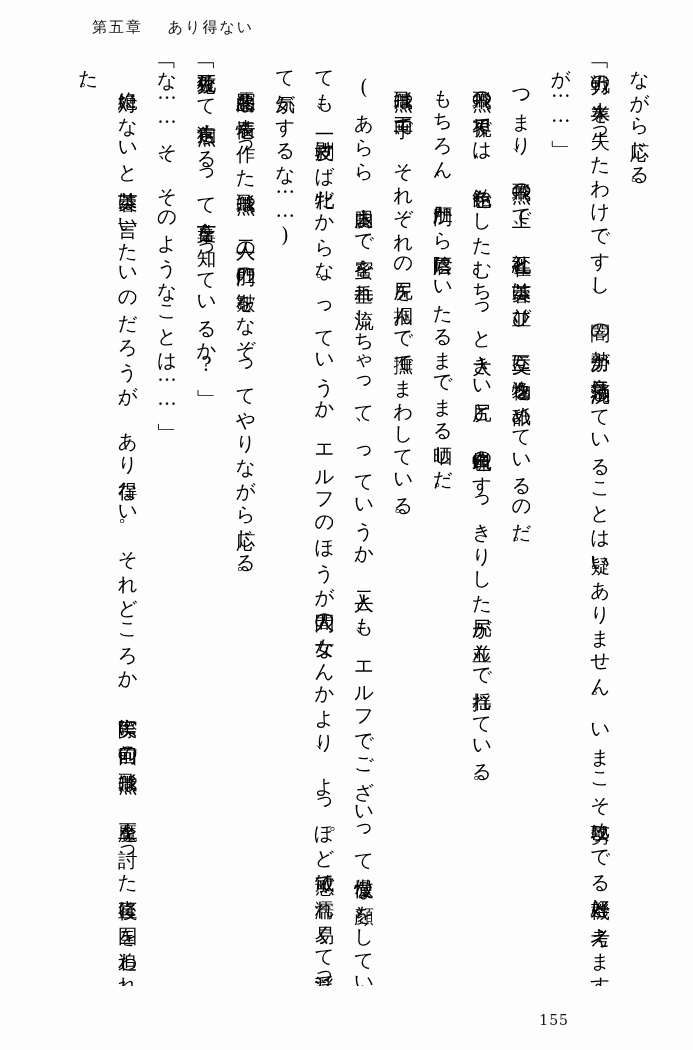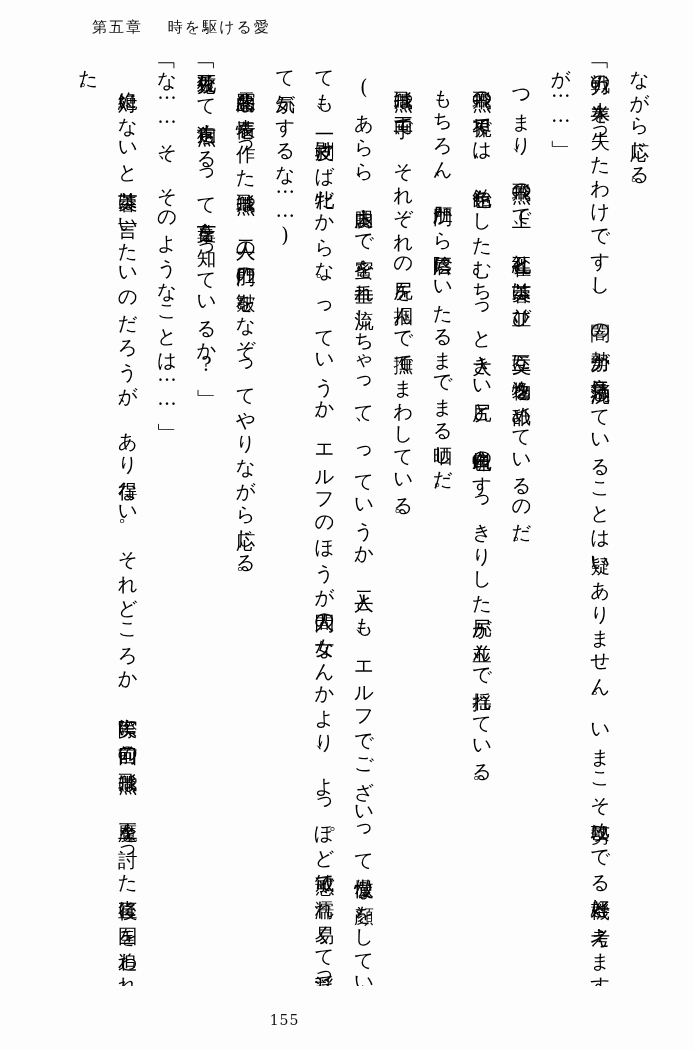--- a/index.html
+++ b/index.html
@@ -57,34 +57,34 @@
     text-indent: 0;
   }
   .body-text p.indent {
     text-indent: 1em;
   }
   .page-number {
     position: absolute;
     bottom: 22px;
     left: 0;
     width: 569px;
-    text-align: center;
+    text-align: right;
     font-size: 14px;
     letter-spacing: 1px;
     color: #111;
   }
 </style>
 </head>
 <body>
 
 <div class="page">
 
   <div class="header">
     <span class="chapter-num">第五章</span>
-    <span>時を駆ける愛</span>
+    <span>あり得ない</span>
   </div>
 
   <div class="body-text">
     <p>ながら応じる。</p>
     <p>「戦力の大半を失ったわけですし、闇の勢力が意気消沈していることは疑いありません。いまこそ攻勢にでる好機と考えますが……」</p>
     <p class="indent">つまり、飛燕の上で、紅孔雀と芙蓉は並び、交互に逸物を舐めているのだ。</p>
     <p class="indent">飛燕の視界では、飴色をしたむちっと大きい尻と、白蝋色のすっきりした尻が並んで揺れている。</p>
     <p class="indent">もちろん、肛門から陰唇にいたるまでまる晒しだ。</p>
     <p class="indent">飛燕は両手で、それぞれの尻を掴んで撫でまわしている。</p>
     <p class="indent">(あらら、内腿まで蜜を垂れ流しちゃって、っていうか、二人とも、エルフでございって傲慢な顔をしていても、一皮剥けば牝だからな。っていうか、エルフのほうが人間の女なんかより、よっぽど敏感で濡れ易くて淫乱って気がするな……)</p>

